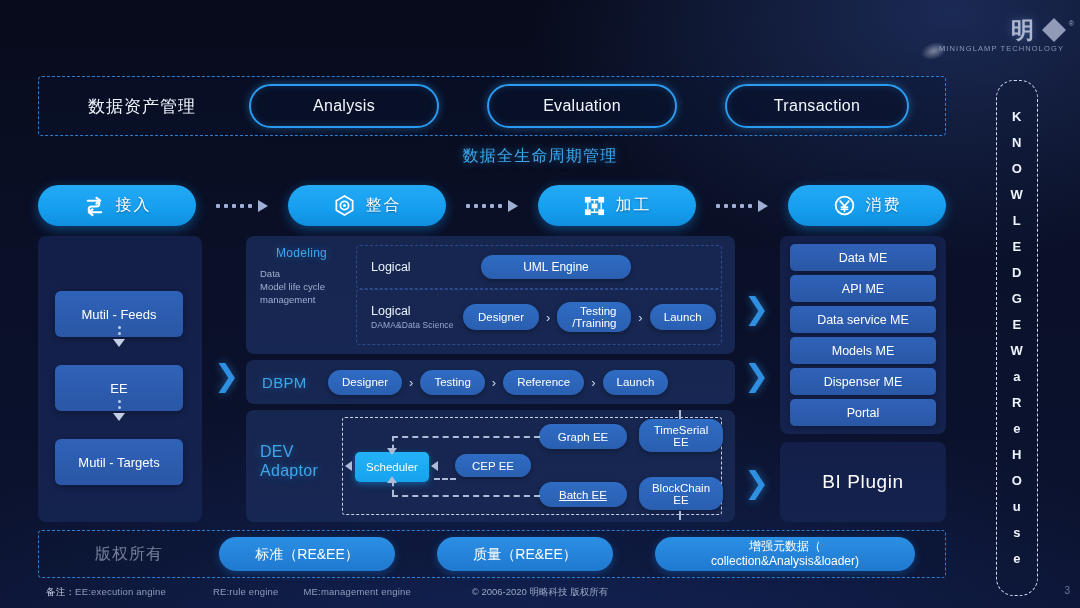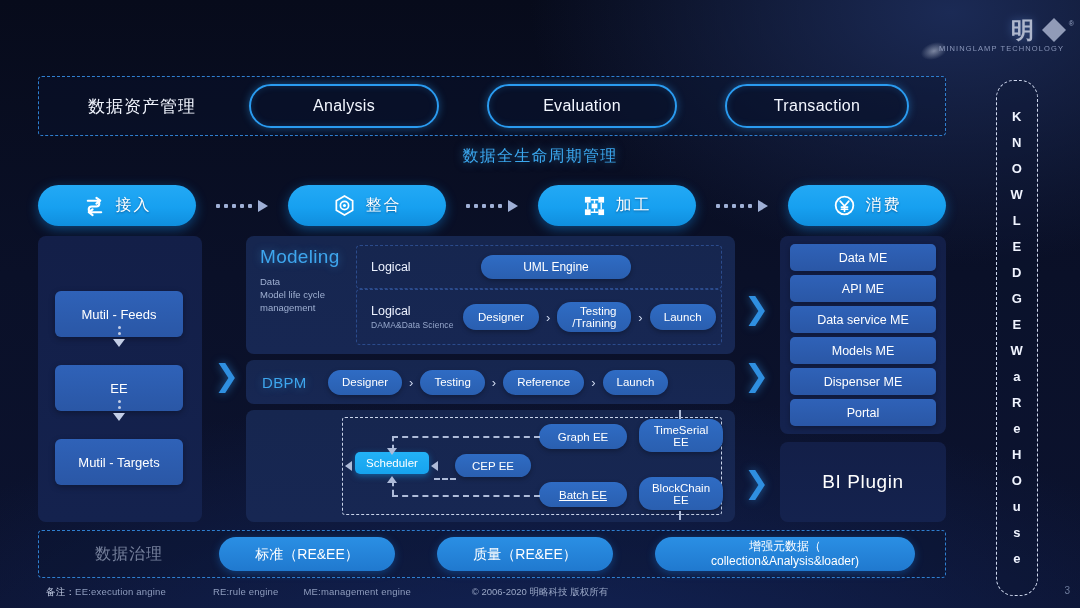--- a/index.html
+++ b/index.html
@@ -161,21 +161,21 @@
   }
   .panel-modeling { top: 0; height: 118px; }
   .panel-dbpm { top: 124px; height: 44px; display:flex; align-items:center; }
   .panel-dev { top: 174px; height: 112px; }
 
   .sec-title {
     color: #3ea6ee; letter-spacing: .3px;
     text-shadow: 0 0 8px rgba(62,166,238,.45);
   }
   .modeling-left { position: absolute; left: 14px; top: 10px; width: 92px; }
-  .modeling-left .sec-title { font-size: 19px; }
+  .modeling-left .sec-title { font-size: 12px; margin-left: 16px; }
   .modeling-sub {
     margin-top: 7px; font-size: 9.5px; color: #9fb0d2; line-height: 13px;
   }
   .modeling-right {
     position: absolute; left: 110px; top: 9px; width: 366px; height: 100px;
   }
   .dashbox {
     border: 1.2px dashed #2b4b8c; border-radius: 4px;
     box-sizing: border-box; position: absolute; left: 0; width: 366px;
   }
@@ -209,21 +209,21 @@
 
   .dev-left {
     position:absolute; left: 14px; top: 32px; width: 84px;
     font-size: 16px; line-height: 19px;
   }
   .dev-dash {
     position: absolute; left: 96px; top: 7px; width: 380px; height: 98px;
     border: 1.4px dashed #c9d4ea; border-radius: 3px; box-sizing: border-box;
   }
   .sched {
-    position: absolute; left: 12px; top: 34px; width: 74px; height: 22px;
+    position: absolute; left: 12px; top: 34px; width: 74px; height: 30px;
     border-radius: 5px;
     background: linear-gradient(180deg, #23b2f7 0%, #16a3ee 100%);
     display:flex; align-items:center; justify-content:center;
     font-size: 11.5px; color: #fff;
     box-shadow: 0 2px 6px rgba(20,150,230,.5);
   }
   .eebox {
     position: absolute; border-radius: 13px;
     background: linear-gradient(180deg, #2f6cc4 0%, #2a5fb0 100%);
     display:flex; align-items:center; justify-content:center;
@@ -478,20 +478,24 @@
           <span class="gt">›</span>
           <div class="bluepill dbpm-pill">Testing</div>
           <span class="gt">›</span>
           <div class="bluepill dbpm-pill">Reference</div>
           <span class="gt">›</span>
           <div class="bluepill dbpm-pill">Launch</div>
         </div>
       </div>
 
       <div class="panel panel-dev">
+        <div class="dev-left sec-title">
+          <div>DEV</div>
+          <div>Adaptor</div>
+        </div>
 
         <div class="dev-dash">
 
           <div class="sched">Scheduler</div>
 
           <div class="eebox cep">CEP EE</div>
           <div class="eebox graph">Graph EE</div>
           <div class="eebox batch">Batch EE</div>
           <div class="eebox tser">
             <div>
@@ -553,21 +557,21 @@
     <span>R</span>
     <span>e</span>
     <span>H</span>
     <span>O</span>
     <span>u</span>
     <span>s</span>
     <span>e</span>
   </div>
 
   <div class="govband">
-    <div class="gov-label">数据治理</div>
+    <div class="gov-label">版权所有</div>
     <div class="gov-pill gp1">标准（RE&amp;EE）</div>
     <div class="gov-pill gp2">质量（RE&amp;EE）</div>
     <div class="gov-pill gp3">
       <div>
         <div>增强元数据（</div>
         <div>collection&amp;Analysis&amp;loader)</div>
       </div>
     </div>
   </div>
 

